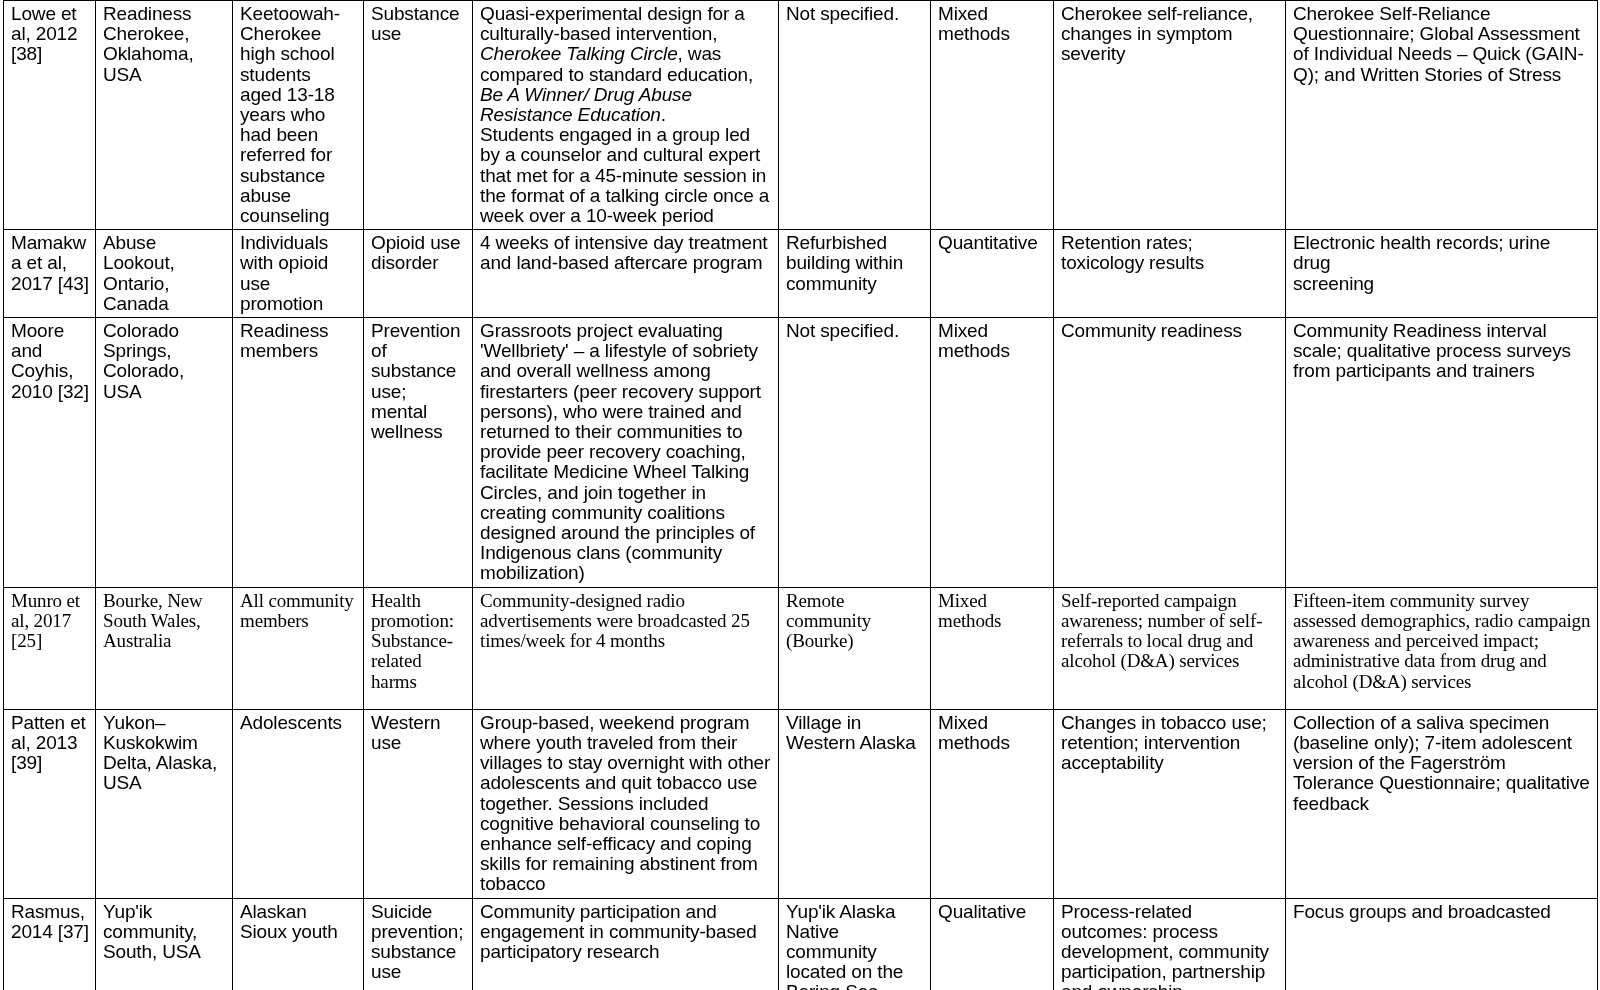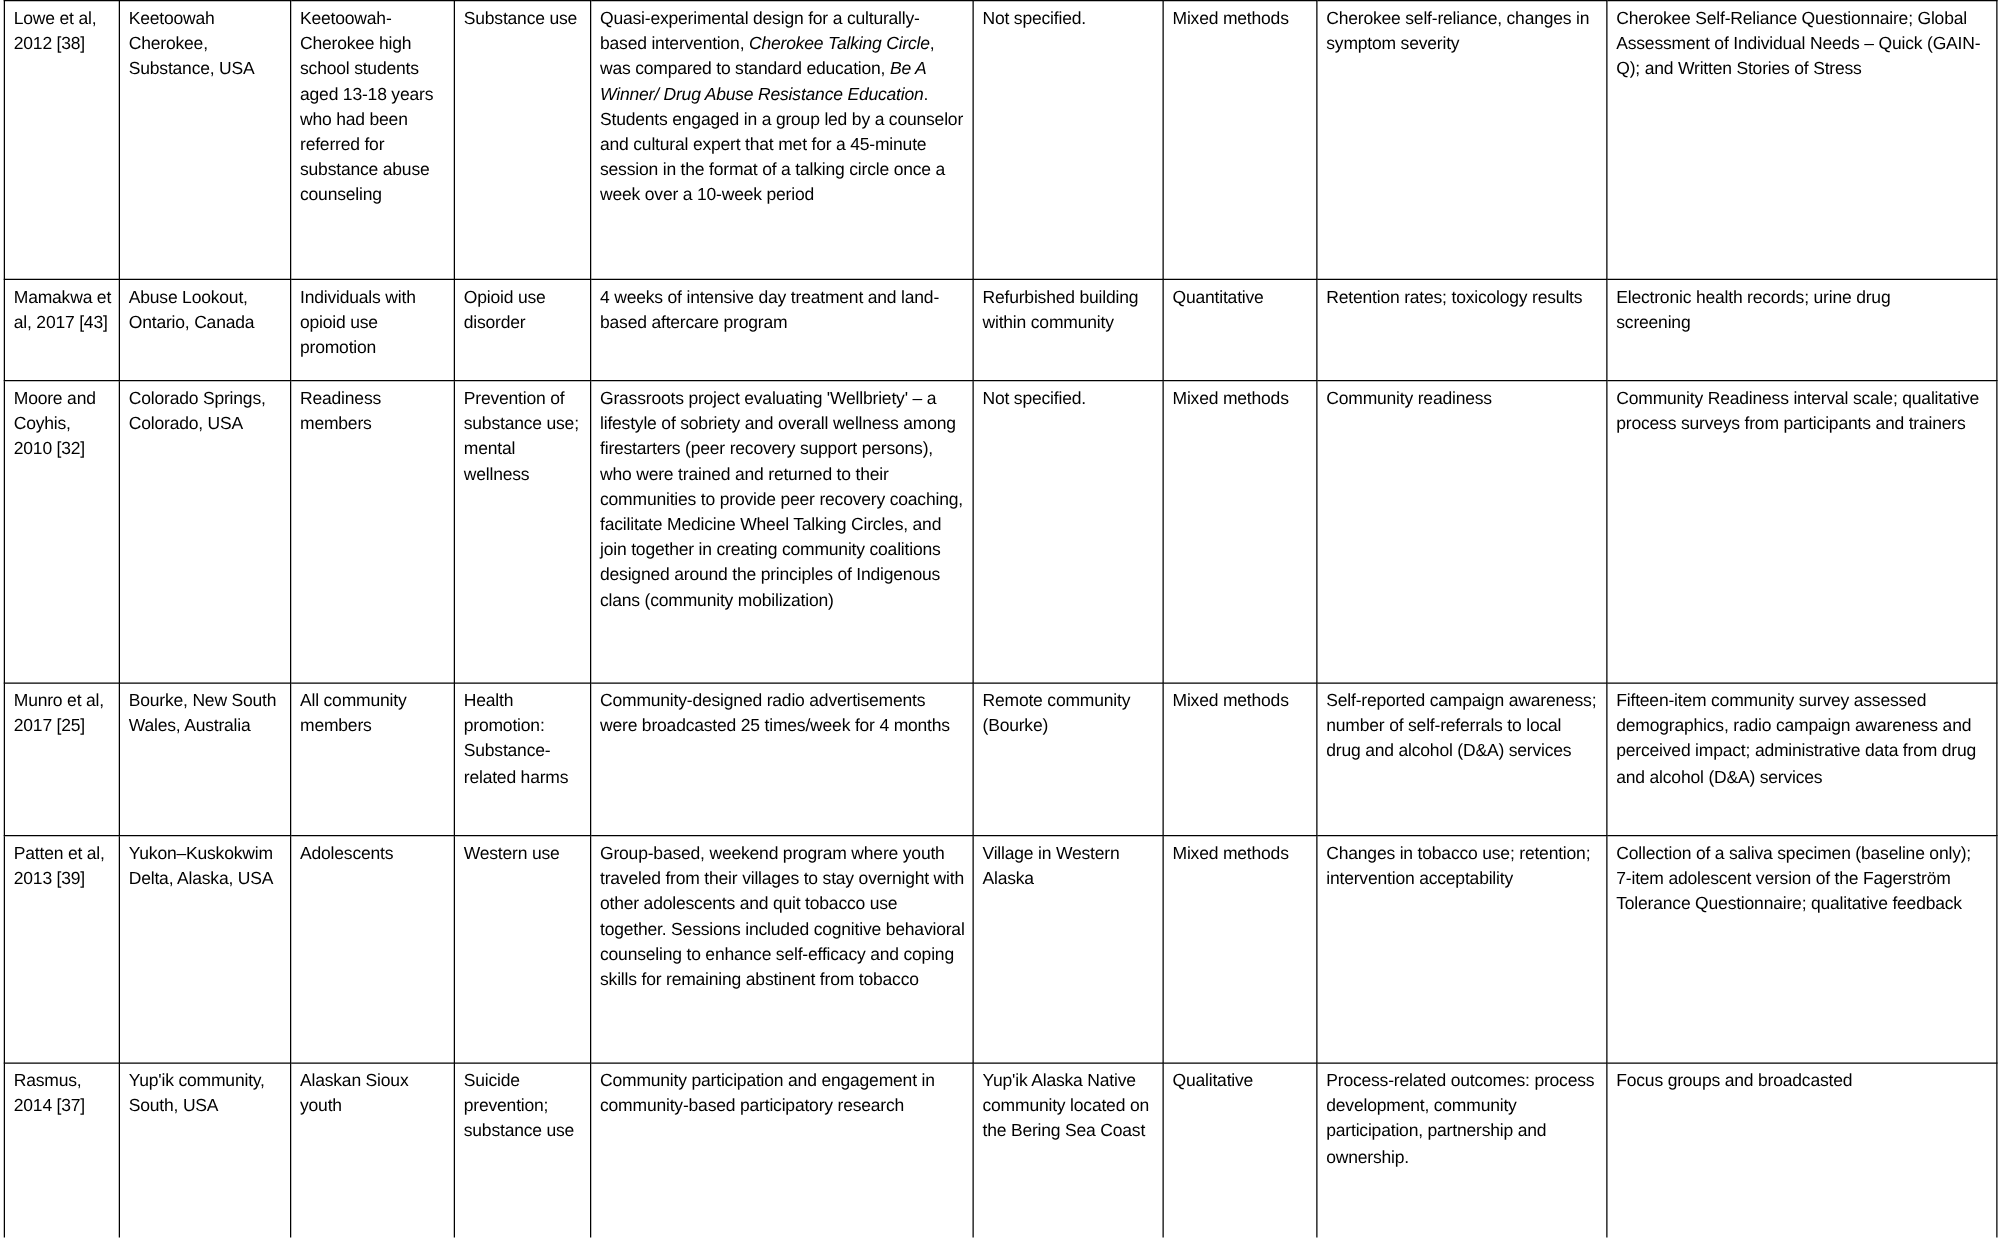--- a/index.html
+++ b/index.html
@@ -18,41 +18,41 @@
     border-collapse: collapse;
     table-layout: fixed;
     width: 1594px;
     margin-left: 3px;
     margin-top: 0px;
   }
   #study-table td {
     border: 1.6px solid #000000;
     vertical-align: top;
     padding: 3px 6px 3px 7px;
-    font-size: 14px;
+    font-size: 19px;
     line-height: 20.2px;
     letter-spacing: -0.15px;
     word-wrap: break-word;
     overflow: hidden;
   }
   
   col.c0 { width: 92px; }
   col.c1 { width: 137px; }
   col.c2 { width: 131px; }
   col.c3 { width: 109px; }
   col.c4 { width: 306px; }
   col.c5 { width: 152px; }
   col.c6 { width: 123px; }
   col.c7 { width: 232px; }
   col.c8 { width: 312px; }
 
   tr.r0 td { height: 216px; }
   tr.r1 td { height: 74px; }
   tr.r2 td { height: 235px; }
-  tr.r3 td { height: 115px; }
+  tr.r3 td { height: 115px; font-family: Liberation Serif, serif; }
   tr.r4 td { height: 175px; }
   tr.r5 td { height: 139px; }
 
   .cell-text { display: block; }
   .seg { display: block; }
   .seg-inline { display: inline; }
 </style>
 </head>
 <body>
 
@@ -67,21 +67,21 @@
       <col class="c6">
       <col class="c7">
       <col class="c8">
   </colgroup>
   <tbody>
     <tr class="r0">
       <td>
           <span class="cell-text">Lowe et al, 2012 [38]</span>
         </td>
       <td>
-          <span class="cell-text">Keetoowah Cherokee, Substance, USA</span>
+          <span class="cell-text">Readiness Cherokee, Oklahoma, USA</span>
         </td>
       <td>
           <span class="cell-text">Keetoowah-Cherokee high school students aged 13-18 years who had been referred for substance abuse counseling</span>
         </td>
       <td>
           <span class="cell-text">Substance use</span>
         </td>
       <td>
         <span class="seg"><span class="seg-inline">Quasi-experimental design for a culturally-based intervention, </span><em>Cherokee Talking Circle</em><span class="seg-inline">, was compared to standard education, </span><em>Be A Winner/ Drug Abuse Resistance Education</em><span class="seg-inline">.</span></span>
         <span class="seg">Students engaged in a group led by a counselor and cultural expert that met for a 45-minute session in the format of a talking circle once a week over a 10-week period</span>

